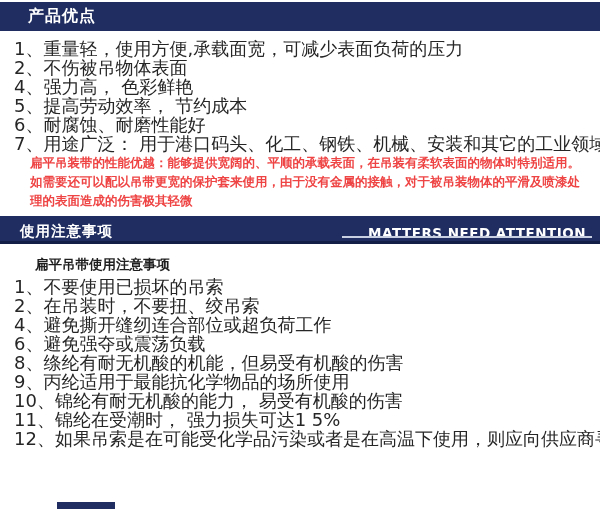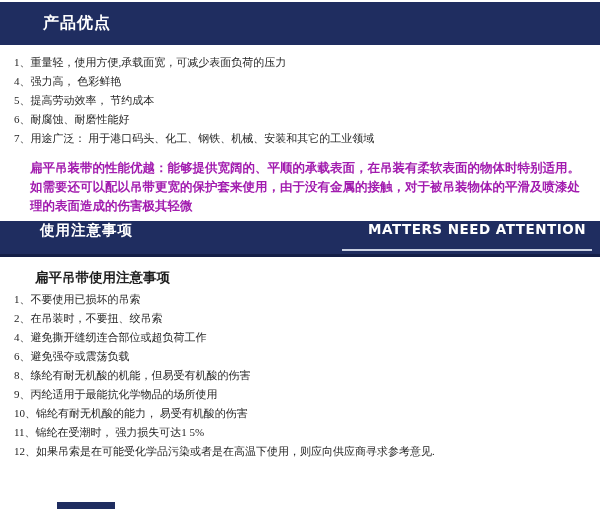--- a/index.html
+++ b/index.html
@@ -2,32 +2,32 @@
 <html><head>
 <meta charset="utf-8">
 <style>
   html,body{margin:0;padding:0;}
   body{
     width:600px;height:509px;background:#ffffff;position:relative;overflow:hidden;
     font-family:"DejaVu Sans","Liberation Sans",sans-serif;color:#262626;
   }
   .bar{background:#1f2d60;color:#ffffff;box-sizing:border-box;}
   .bar1{
-    margin-top:2px;height:43px;display:flex;align-items:center;
-    padding-left:43px;font-size:16px;font-weight:bold;letter-spacing:1px;
+    margin-top:2px;height:29px;display:flex;align-items:center;
+    padding-left:28px;font-size:16px;font-weight:bold;letter-spacing:1px;
   }
   .list{margin:8px 0 0 14px;}
-  .line{font-size:11px;line-height:19px;white-space:nowrap;font-family:Liberation Serif, serif;}
+  .line{font-size:18px;line-height:19px;white-space:nowrap;}
   .note{
-    margin:10px 14px 0 30px;width:552px;font-weight:bold;
-    font-size:12.5px;line-height:19px;color:#a21caf;
+    margin:0 14px 0 30px;width:552px;font-weight:bold;
+    font-size:12.5px;line-height:19px;color:#ef4444;
   }
   .bar2{
-    margin-top:6px;height:36px;display:flex;align-items:flex-start;justify-content:space-between;
-    padding:0 10px 0 40px;border-bottom:3px solid #141f47;position:relative;
+    margin-top:6px;height:28px;display:flex;align-items:flex-end;justify-content:space-between;
+    padding:0 10px 0 20px;border-bottom:3px solid #141f47;position:relative;
   }
   .bar2-title{font-size:14.5px;font-weight:bold;letter-spacing:1px;}
   .bar2-en{font-size:13.5px;font-weight:bold;letter-spacing:0.5px;padding-right:4px;}
   .en-underline{
     position:absolute;right:8px;bottom:3px;width:250px;height:2px;background:#c8cfe1;
   }
   .subtitle{margin:12px 0 2px 35px;font-size:13.5px;font-weight:bold;color:#1e1e1e;line-height:17px;}
   .list2{margin:4px 0 0 14px;}
   .partial-tab{
     position:absolute;left:57px;top:502px;width:58px;height:7px;background:#1f2d60;
@@ -37,20 +37,21 @@
 <body>
 
 <div>
 
   <div class="bar bar1">
     <span>产品优点</span>
   </div>
 
   <div class="list">
     <div class="line">1、重量轻，使用方便,承载面宽，可减少表面负荷的压力</div>
+    <div class="line">2、不伤被吊物体表面</div>
     <div class="line">4、强力高， 色彩鲜艳</div>
     <div class="line">5、提高劳动效率， 节约成本</div>
     <div class="line">6、耐腐蚀、耐磨性能好</div>
     <div class="line">7、用途广泛： 用于港口码头、化工、钢铁、机械、安装和其它的工业领域</div>
   </div>
 
   <div class="note">扁平吊装带的性能优越：能够提供宽阔的、平顺的承载表面，在吊装有柔软表面的物体时特别适用。如需要还可以配以吊带更宽的保护套来使用，由于没有金属的接触，对于被吊装物体的平滑及喷漆处理的表面造成的伤害极其轻微</div>
 
   <div class="bar bar2">
     <span class="bar2-title">使用注意事项</span>

